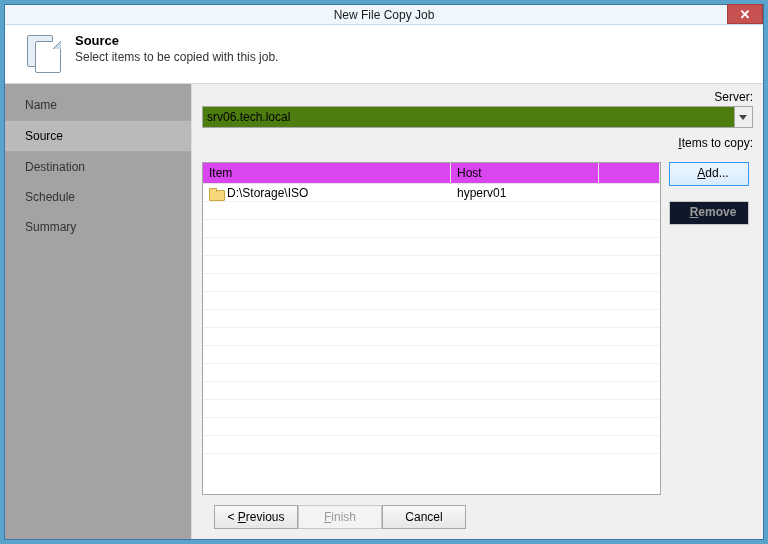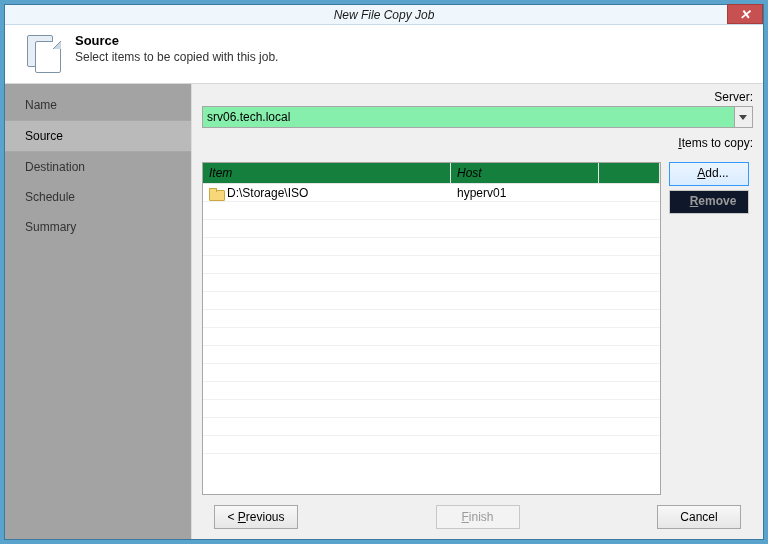--- a/index.html
+++ b/index.html
@@ -1,58 +1,58 @@
 <!DOCTYPE html>
 <html><head>
 <meta charset="utf-8">
 <style>
   * { box-sizing: border-box; font-family: "Segoe UI", Tahoma, sans-serif; font-size: 12px; }
   body { margin: 0; background: #5aa3cc; width: 768px; height: 544px; padding: 4px; }
   .window { width: 760px; height: 536px; background: #f0f0f0; border: 1px solid #3a7aa0; display: flex; flex-direction: column; }
-  .titlebar { background: #eff7fc; height: 20px; display: flex; align-items: center; position: relative; border-bottom: 1px solid #c9dbe8; font-style: italic;}
+  .titlebar { background: #eff7fc; height: 20px; display: flex; align-items: center; position: relative; border-bottom: 1px solid #c9dbe8;}
   .titlebar .title { margin: 0 auto; color: #1a1a1a; }
   .close-btn { position: absolute; right: 0; top: -1px; width: 36px; height: 20px; background: #c75050; color: #fff; text-align: center; line-height: 19px; font-weight: bold; font-size: 13px; cursor: default; border:1px solid #a83d3d; }
   .header { display: flex; padding: 8px 18px 10px 18px; background: #fff; }
   .header-icon { width: 40px; height: 40px; margin-right: 12px; position: relative; }
   .doc-page { position: absolute; width: 26px; height: 32px; background: #fff; border: 1px solid #7d94a8; border-radius: 2px; }
   .doc-page.back { top: 2px; left: 4px; background:#e7eef5;}
   .doc-page.front { top: 8px; left: 12px; }
   .doc-page.front::after { content:""; position:absolute; right:-1px; top:-1px; width:8px; height:8px; background: linear-gradient(135deg, #fff 0 49%, #7d94a8 50% 52%, #cbd8e4 53% 100%); }
   .header-text .h-title { font-weight: bold; font-size: 13px; }
   .header-text .h-sub { color: #333; margin-top: 2px; }
   .body { flex: 1; display: flex; background: #f0f0f0; border-top: 1px solid #d8d8d8; }
   .sidebar { width: 186px; background: #a3a3a3; padding-top: 6px; }
   .side-item { padding: 8px 20px; color: #333; cursor: default; }
   .side-item.active { background: #bababa; color: #000; border-top:1px solid #a8a8a8; border-bottom:1px solid #a8a8a8;}
   .content { flex: 1; padding: 6px 10px 0 10px; border-left: 1px solid #dcdcdc; background:#f0f0f0; display:flex; flex-direction:column;}
   .lbl { margin-bottom: 2px; text-align: right; }
   .combo { display: flex; }
-  .combo-input { flex:1; height: 22px; border: 1px solid #a7a7a7; background: #86efac; padding: 2px 4px; line-height:16px;}
+  .combo-input { flex:1; height: 22px; border: 1px solid #a7a7a7; background: #4d7c0f; padding: 2px 4px; line-height:16px;}
   .combo-btn { width: 18px; height: 22px; border: 1px solid #a7a7a7; border-left: none; background: #efefef; position:relative;}
   .combo-btn::after{ content:""; position:absolute; left:4px; top:8px; border-left:4px solid transparent; border-right:4px solid transparent; border-top:5px solid #444;}
   .items-row { display: flex; margin-top: 10px; flex:1;}
   .table-wrap { flex:1; border: 1px solid #a7a7a7; background: #fff; display:flex; flex-direction:column; overflow:hidden;}
-  .thead { display:flex; background:#15803d; border-bottom:1px solid #e5e5e5;font-style:italic;}
+  .thead { display:flex; background:#d946ef; border-bottom:1px solid #e5e5e5;}
   .th { padding: 3px 6px; border-right: 1px solid #e5e5e5; color:#000; font-weight: normal;}
   .col-item { flex: 0 0 248px;}
   .col-host { flex: 0 0 148px;}
   .col-rest { flex: 1;}
   .tbody { flex:1; background: repeating-linear-gradient(#fff 0 18px, #fff 18px 19px); position:relative;}
   .tbody .striperows { position:absolute; inset:0; }
   .striperows div { height:18px; border-bottom:1px solid #f0f0f0;}
   .trow { display:flex; position:relative; height:18px; align-items:center;}
   .td { padding: 0 6px; }
   .folder-icon { display:inline-block; width:14px; height:11px; position:relative; margin-right:4px; vertical-align:middle;}
   .folder-icon::before{content:"";position:absolute;left:0;top:2px;width:14px;height:9px;background:#f7d77a;border:1px solid #caa83e;border-radius:1px;}
   .folder-icon::after{content:"";position:absolute;left:0;top:0;width:6px;height:3px;background:#f7d77a;border:1px solid #caa83e;border-bottom:none;border-radius:1px 1px 0 0;}
   .side-buttons { width: 84px; margin-left: 8px;}
-  .btn { width: 80px; height: 24px; border: 1px solid #a7a7a7; background: linear-gradient(#f8f8f8,#e6e6e6); margin-bottom: 4px; text-align:center; line-height:21px; cursor:default;padding-left:8px;}
+  .btn { width: 80px; height: 24px; border: 1px solid #a7a7a7; background: linear-gradient(#f8f8f8,#e6e6e6); margin-bottom: 15px; text-align:center; line-height:21px; cursor:default;padding-left:8px;}
   .btn.selected { border:1px solid #3399ff; background: linear-gradient(#ecf5ff,#d9ecff);}
   .btn.disabled { color:#9a9a9a; border-color:#c7c7c7; background:#0f172a;font-weight:bold;}
-  .footer { padding: 10px 12px; display:flex; justify-content:space-between; gap:8px; background:#f0f0f0; }
+  .footer { padding: 10px 12px; display:flex; justify-content:flex-start; background:#f0f0f0; }
   .fbtn { width: 84px; height: 24px; border: 1px solid #a7a7a7; background: linear-gradient(#f8f8f8,#e6e6e6); text-align:center; line-height:22px; cursor:default;}
   .fbtn.disabled { color:#9a9a9a; border-color:#c7c7c7; background:#f3f3f3;}
   .underline { text-decoration: underline; }
 </style>
 </head>
 <body>
 
 <div class="window">
   <div class="titlebar">
     <span class="title">New File Copy Job</span>

